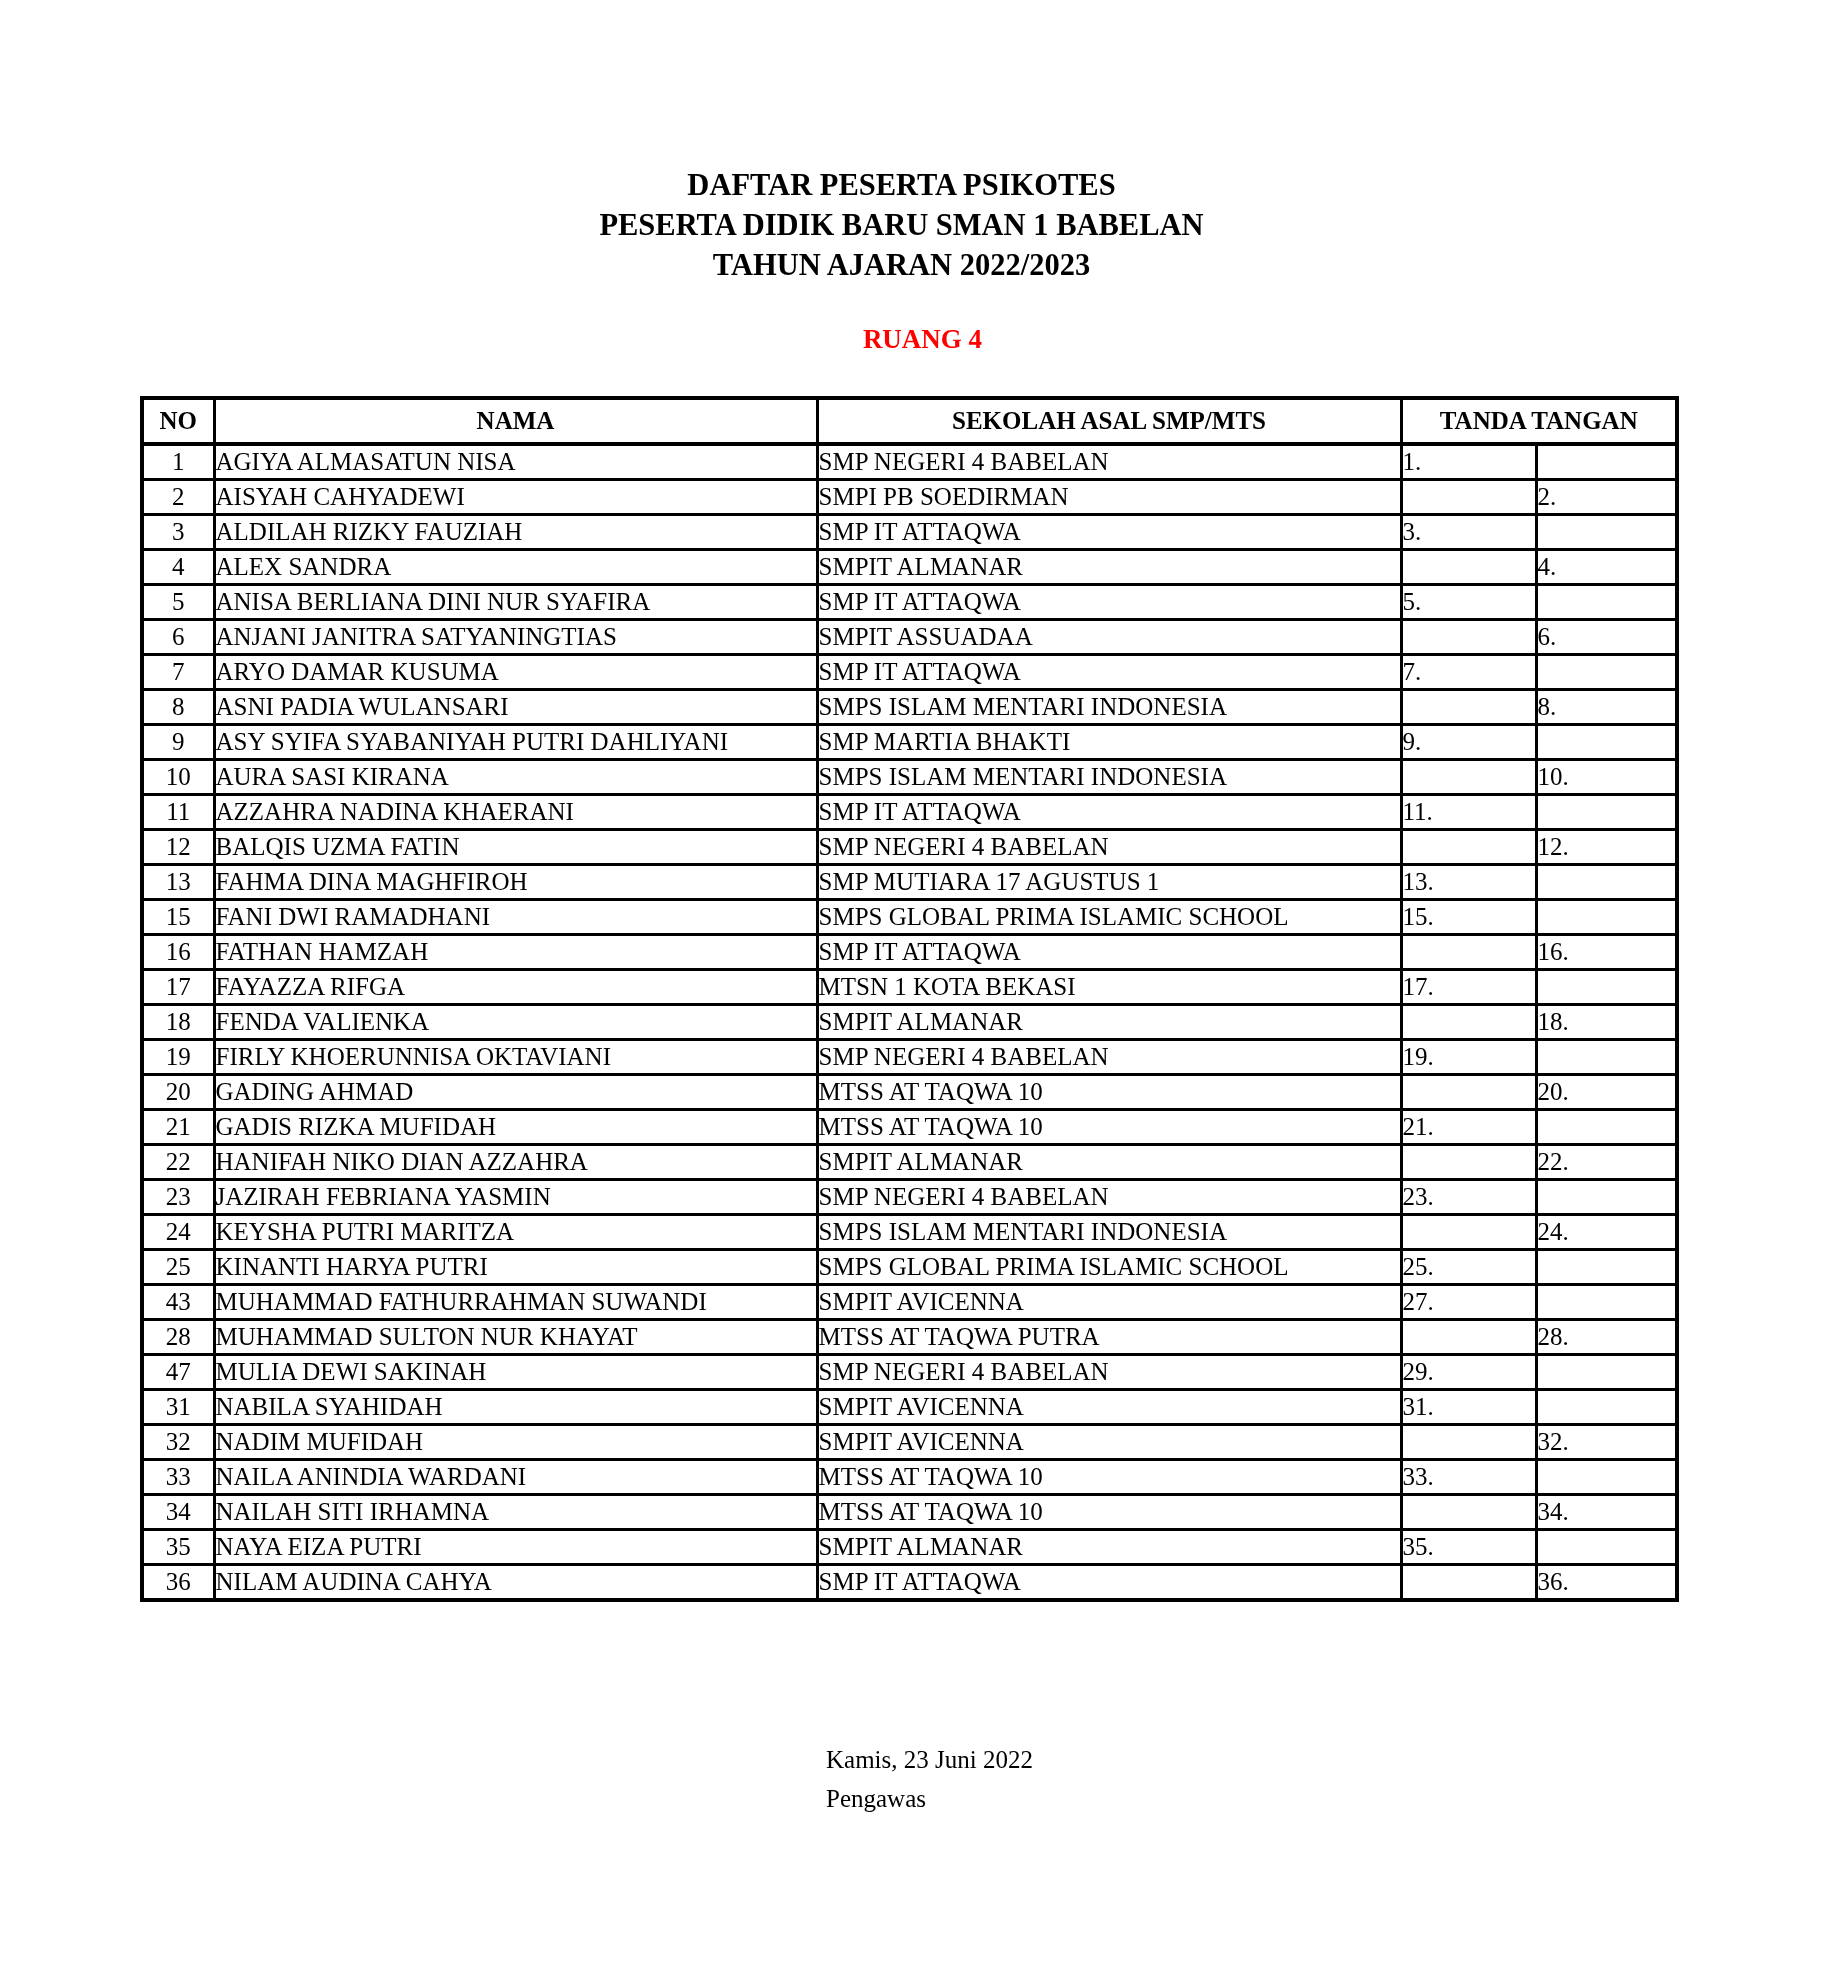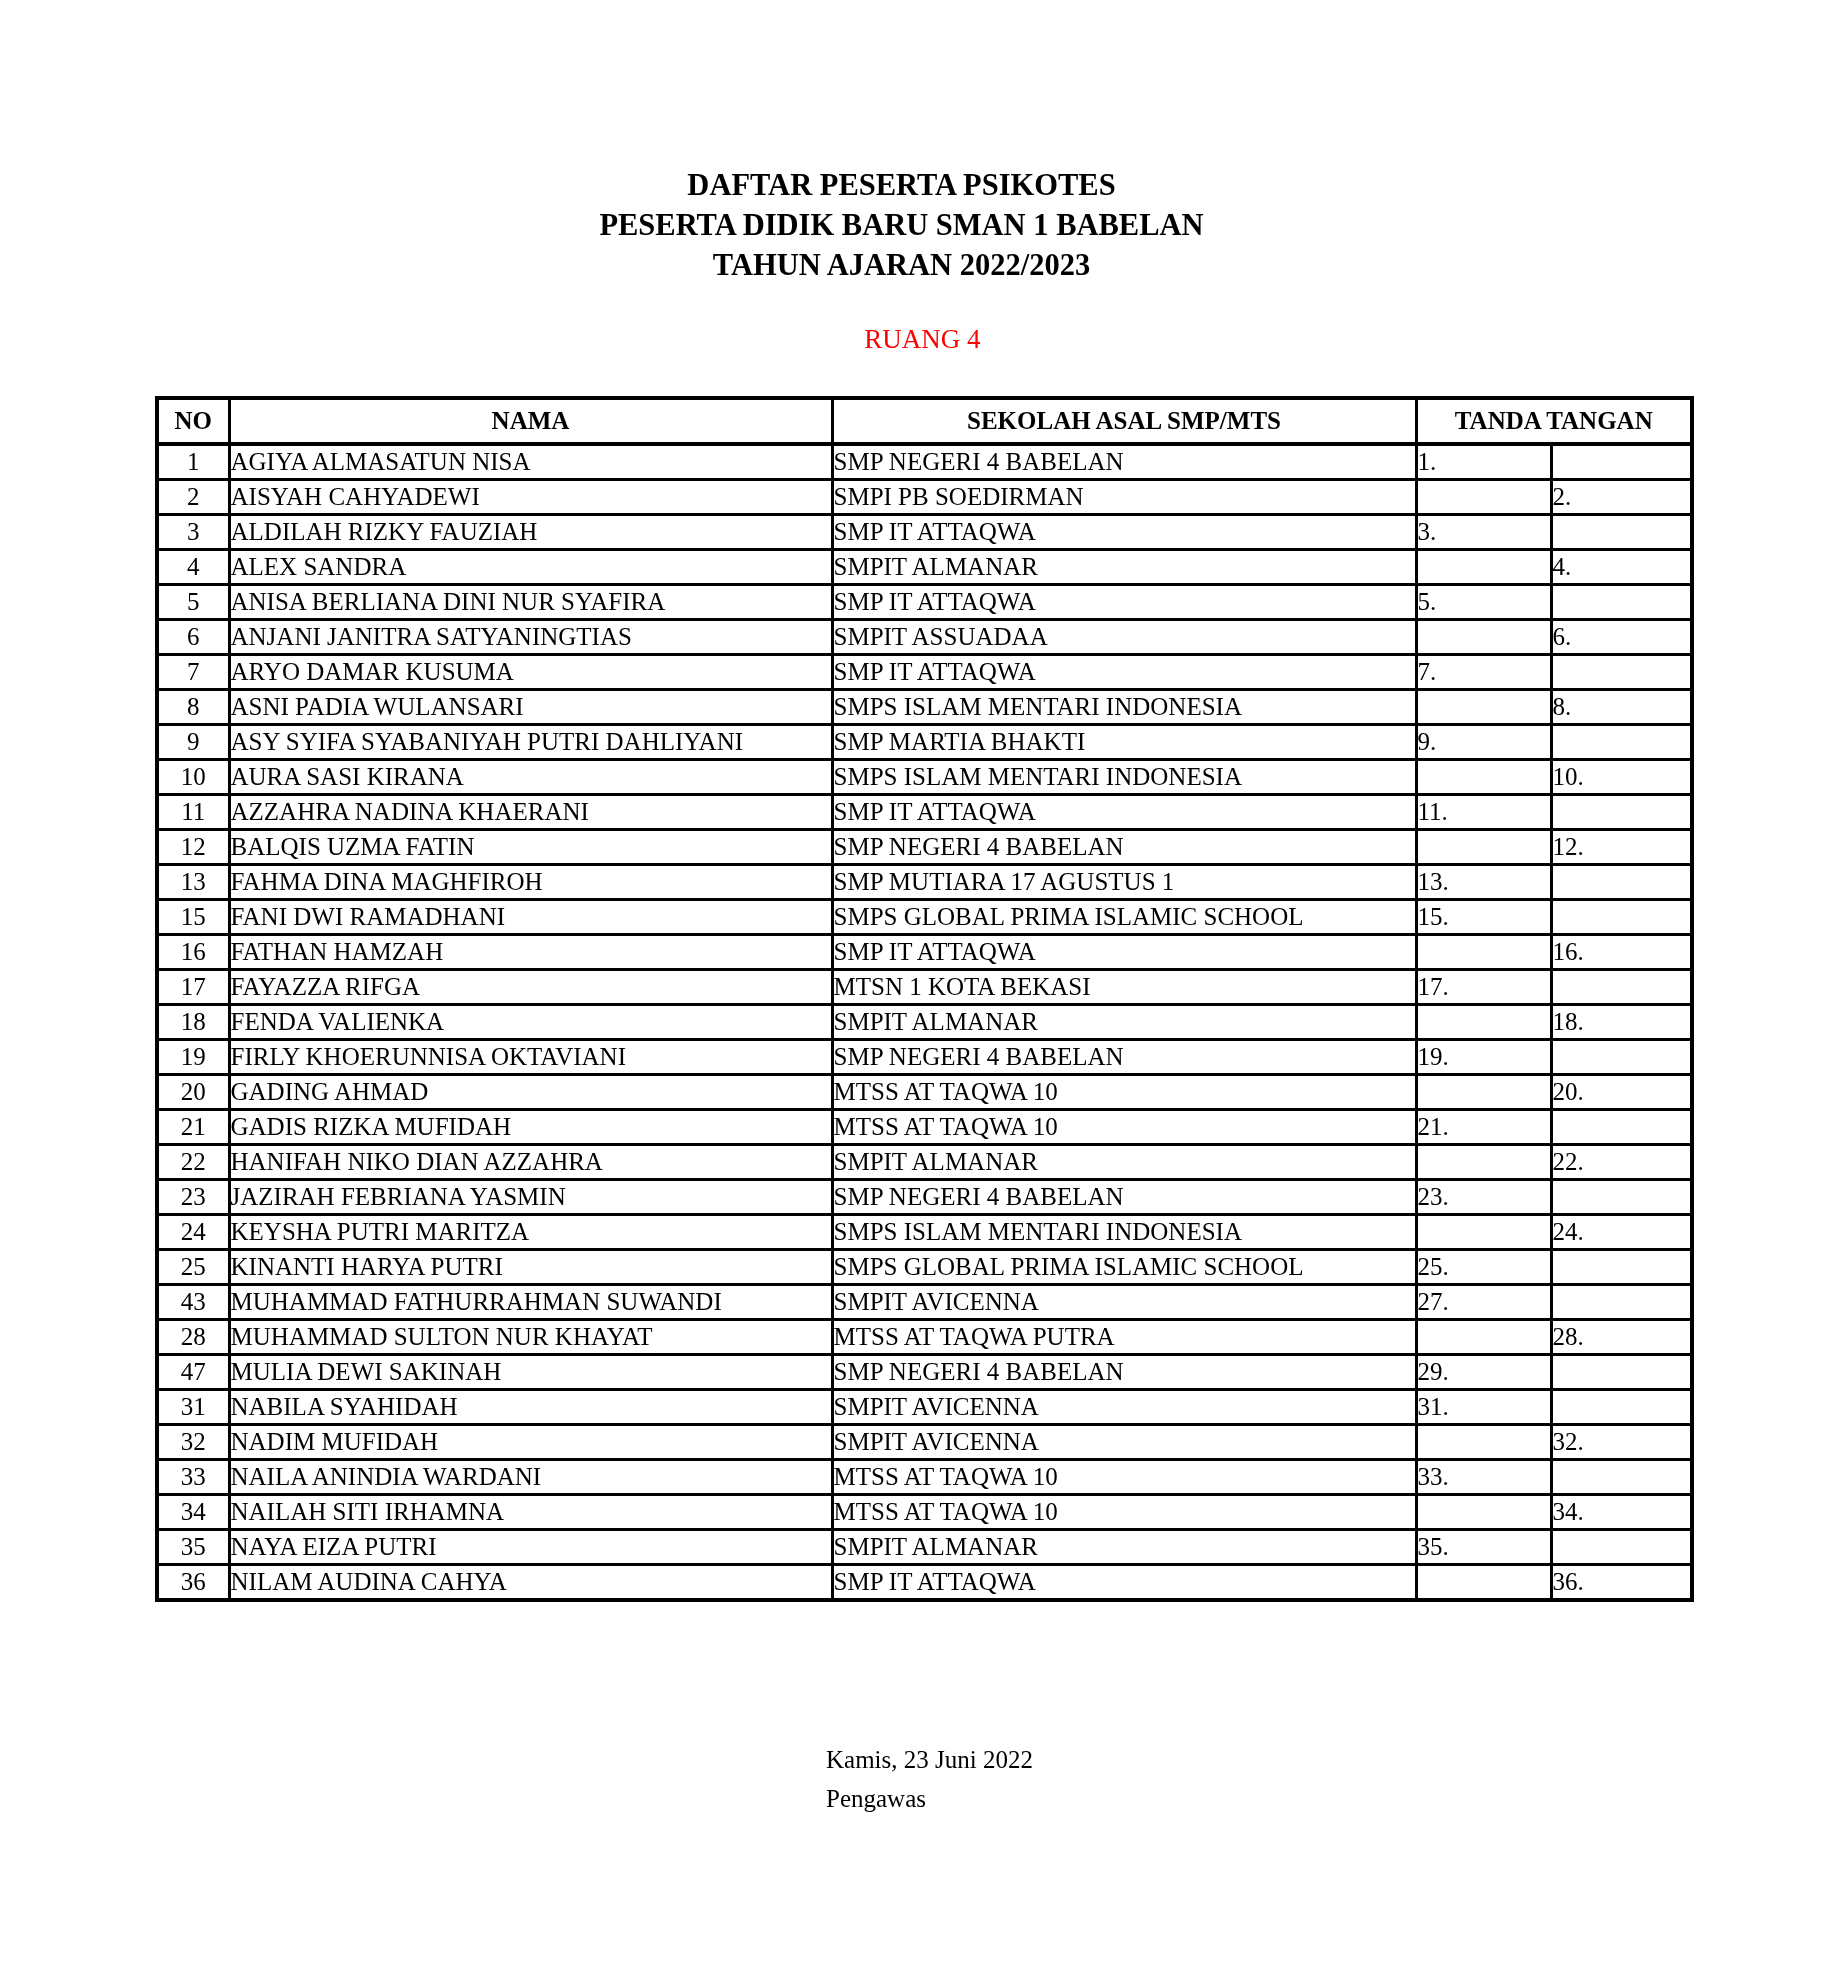--- a/index.html
+++ b/index.html
@@ -7,24 +7,24 @@
       width: 1845px; height: 1985px; position: relative; overflow: hidden;
       font-family: "Liberation Serif", "DejaVu Serif", serif; color: #000;
     }
     .title-block {
       position: absolute; left: 0; width: 1803px; top: 165px;
       text-align: center; font-weight: bold; font-size: 30.5px; line-height: 40px;
     }
     .title-line { display: block; }
     .room {
       position: absolute; left: 0; width: 1845px; top: 324px;
-      text-align: center; font-weight: normal; font-size: 27px; color: #ff0000;
+      text-align: center; font-weight: bold; font-size: 27px; color: #ff0000;
     }
     table.roster {
-      position: absolute; left: 155px; top: 396px;
+      position: absolute; left: 140px; top: 396px;
       border-collapse: collapse; table-layout: fixed;
       border: 4.5px solid #000;
     }
     table.roster th, table.roster td {
       border: 3px solid #000; padding: 0; height: 32px;
       font-size: 25px; line-height: 30px; white-space: nowrap; overflow: hidden;
     }
     table.roster th { height: 42px; font-weight: bold; text-align: center; font-size: 25px; }
     table.roster thead tr { border-bottom: 4.5px solid #000; }
     td.no { text-align: center; }

